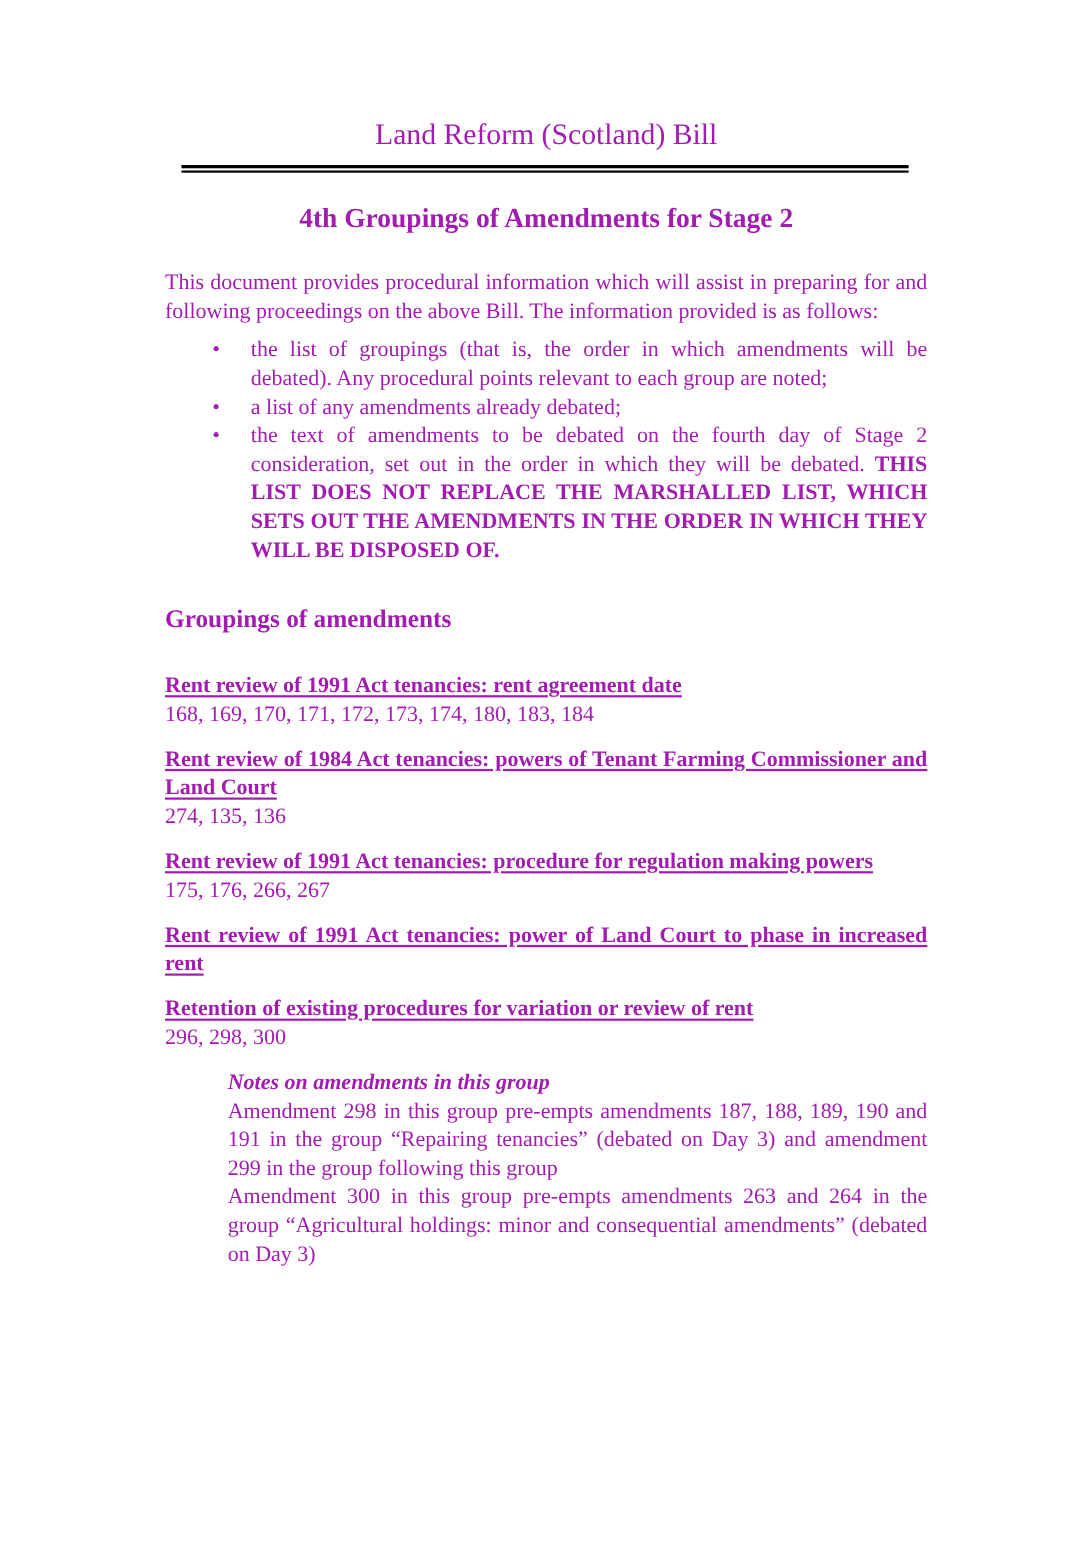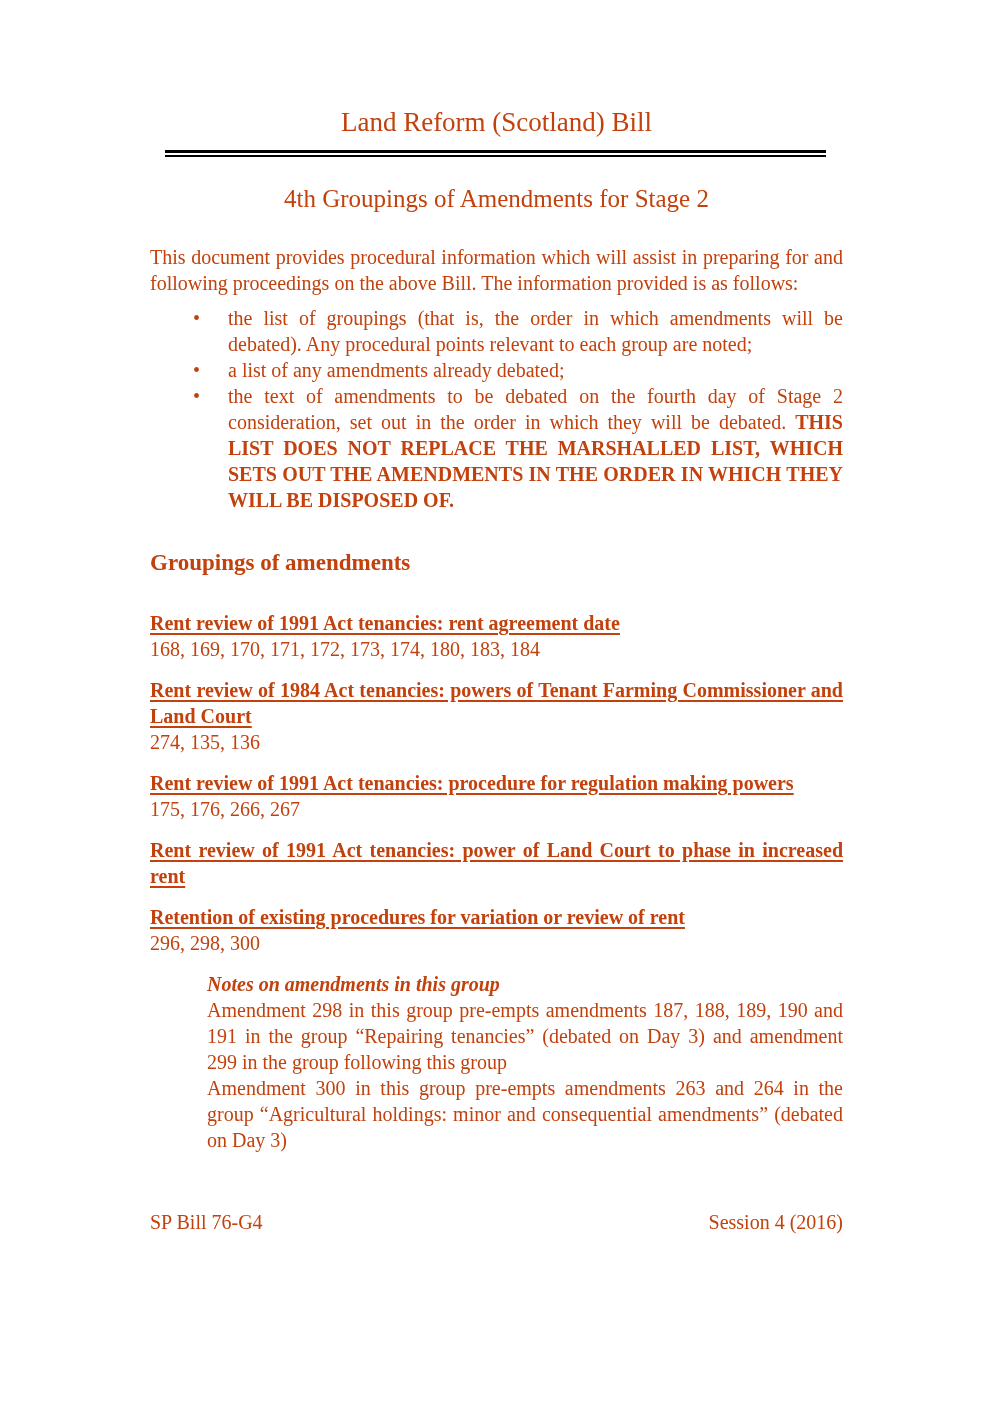--- a/index.html
+++ b/index.html
@@ -2,21 +2,21 @@
 <html><head>
 <meta charset="utf-8">
 <style>
   html, body { margin: 0; padding: 0; background: #ffffff; }
   .page {
     position: relative;
     width: 991px;
     height: 1288px;
     margin: 0 auto;
     background: #ffffff;
-    color: #c2410c;
+    color: #a21caf;
     font-family: "Liberation Serif", "DejaVu Serif", serif;
     font-size: 20px;
     line-height: 26px;
     box-sizing: border-box;
     padding: 106px 148px 0 150px;
     overflow: hidden;
   }
   .doc-title {
     font-size: 27px;
     font-weight: 400;
@@ -25,21 +25,21 @@
     margin: 0;
   }
   .title-rule {
     height: 2px;
     border-top: 3px solid #000000;
     border-bottom: 2px solid #000000;
     margin: 12px 17px 0 15px;
   }
   .doc-subtitle {
     font-size: 25px;
-    font-weight: 400;
+    font-weight: 700;
     line-height: 30px;
     text-align: center;
     margin: 27px 0 0 0;
   }
   .intro {
     margin: 30px 0 0 0;
     text-align: justify;
   }
   .bullets {
     list-style: none;
@@ -128,18 +128,14 @@
       <div class="group-amendments">296, 298, 300</div>
     </section>
   </div>
 
   <div class="notes">
     <div class="notes-title">Notes on amendments in this group</div>
     <p>Amendment 298 in this group pre-empts amendments 187, 188, 189, 190 and 191 in the group “Repairing tenancies” (debated on Day 3) and amendment 299 in the group following this group</p>
     <p>Amendment 300 in this group pre-empts amendments 263 and 264 in the group “Agricultural holdings: minor and consequential amendments” (debated on Day 3)</p>
   </div>
 
-  <div class="footer">
-    <span>SP Bill 76-G4</span>
-    <span>Session 4 (2016)</span>
-  </div>
 
 </div>
 
 </body></html>

